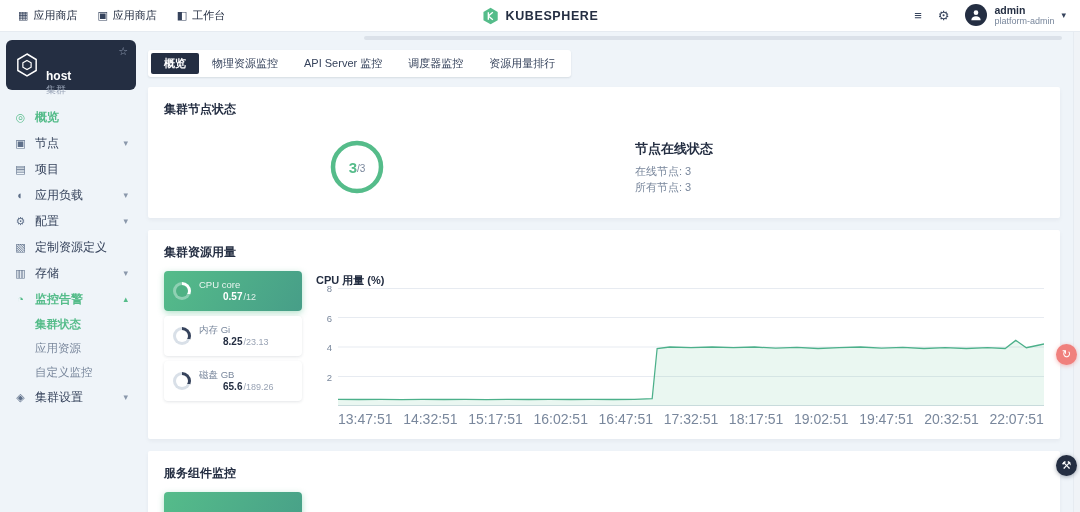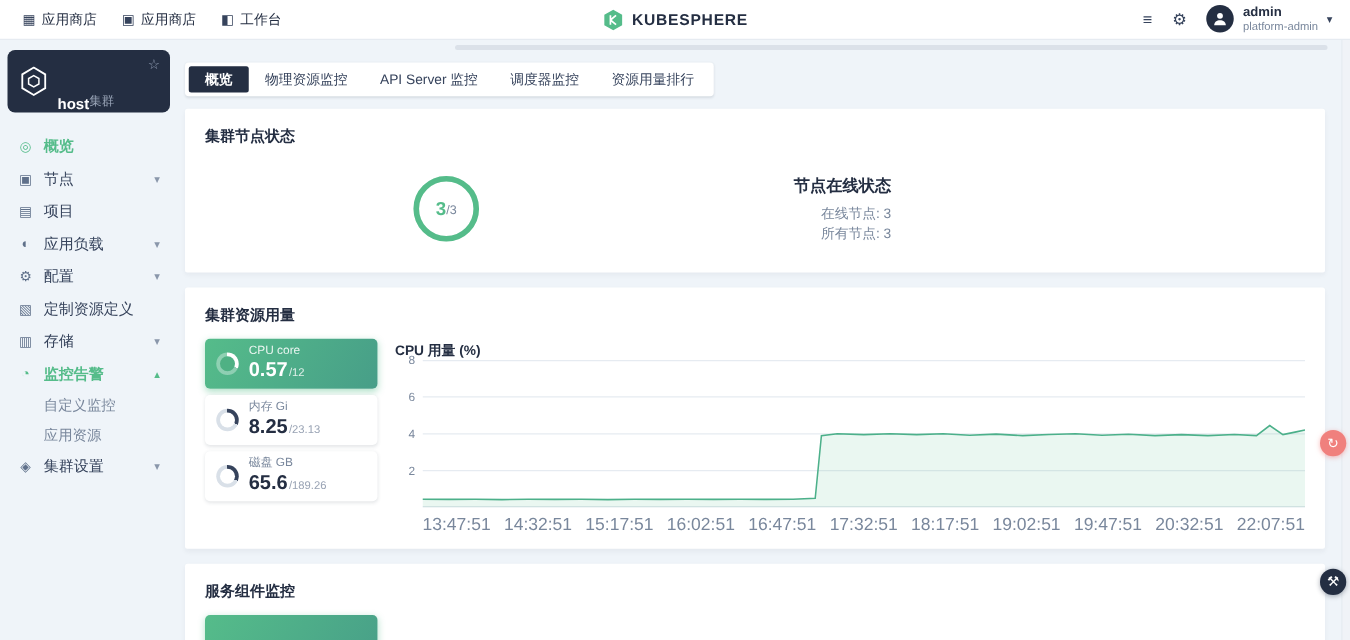--- a/index.html
+++ b/index.html
@@ -26,21 +26,21 @@
     display:flex;align-items:center;justify-content:center;overflow:hidden;}
   .user-text{display:flex;flex-direction:column;line-height:1.2;}
   .user-name{font-weight:bold;font-size:10.5px;}
   .user-role{font-size:9px;color:#79879c;font-style:normal;}
   .caret{font-size:9px;color:#36435c;}
 
   
   .sidebar{position:absolute;top:32px;left:0;width:142px;bottom:0;padding:8px 6px;z-index:20;}
   .cluster-card{position:relative;background:#242e42;border-radius:6px;height:50px;
     padding:9px 10px;display:flex;gap:8px;align-items:center;color:#fff;}
-  .cluster-meta{display:flex;line-height:1.25;margin-top:36px;}
+  .cluster-meta{display:flex;flex-direction:column;line-height:1.25;margin-top:36px;}
   .cluster-name{font-weight:bold;font-size:12px;}
   .cluster-type{font-size:10px;color:#9aa5b8;}
   .star{position:absolute;top:5px;right:8px;color:#8e9ab0;font-size:11px;cursor:pointer;}
   .menu{margin-top:14px;}
   .menu-item{display:flex;align-items:center;gap:8px;height:26px;padding:0 8px;
     font-size:12px;color:#36435c;cursor:pointer;border-radius:4px;}
   .mi-icon{width:13px;font-size:11px;color:#5f708a;text-align:center;}
   .mi-label{flex:1;white-space:nowrap;}
   .mi-chevron{font-size:9px;color:#8a97ab;}
   .menu-item.green{color:#55bc8a;font-weight:bold;}
@@ -61,38 +61,38 @@
   .card-title{font-size:12px;font-weight:bold;margin:4px 0 10px;}
 
   
   .node-body{display:flex;align-items:center;height:78px;}
   .donut-wrap{margin-left:165px;position:relative;width:56px;height:56px;flex:0 0 56px;}
   .donut-text{position:absolute;inset:0;display:flex;align-items:center;justify-content:center;}
   .donut-val{color:#55bc8a;font-weight:bold;font-size:15px;}
   .donut-total{color:#79879c;font-size:10px;margin-top:3px;}
   .node-status-block{margin-left:250px;}
   .nsb-title{font-weight:bold;font-size:13px;margin-bottom:5px;}
-  .nsb-line{font-size:11px;color:#79879c;line-height:16px;text-align:right;}
+  .nsb-line{font-size:11px;color:#79879c;line-height:16px;}
 
   
   .res-body{display:flex;gap:14px;}
   .metric-col{width:138px;flex:0 0 138px;display:flex;flex-direction:column;gap:5px;}
   .tile{height:40px;border-radius:4px;display:flex;align-items:center;gap:8px;padding:0 9px;
     background:#fff;box-shadow:0 1px 3px rgba(36,46,66,.12);cursor:pointer;}
   .tile.active{background:linear-gradient(120deg,#55bc8a,#479e88);
     box-shadow:0 2px 6px rgba(85,188,138,.45);}
   .ring{flex:0 0 18px;width:18px;height:18px;border-radius:50%;position:relative;
     background:conic-gradient(#36435c 0 115deg,#d9e0e8 115deg 360deg);}
   .ring::after{content:"";position:absolute;inset:3px;border-radius:50%;background:#fff;}
   .tile.active .ring{background:conic-gradient(#ffffff 0 115deg,rgba(255,255,255,.35) 115deg 360deg);}
   .tile.active .ring::after{background:#4fb184;}
   .tile-text{display:flex;flex-direction:column;line-height:1.25;}
   .t-name{font-size:9.5px;color:#79879c;}
   .t-valrow{display:flex;align-items:baseline;gap:1px;}
-  .t-val{font-size:16px;font-weight:bold;color:#242e42;}
+  .t-val{font-size:10px;font-weight:bold;color:#242e42;margin-left:24px;}
   .t-total{font-size:9px;color:#99a3b4;}
   .tile.active .t-name{color:rgba(255,255,255,.88);}
   .tile.active .t-val{color:#fff;}
   .tile.active .t-total{color:rgba(255,255,255,.82);}
 
   .chart-col{flex:1;min-width:0;padding-top:2px;}
   .chart-title{font-size:11px;font-weight:bold;}
   .plot-row{display:flex;}
   #cpu-ylabels{position:relative;width:22px;flex:0 0 22px;}
   #cpu-ylabels span{position:absolute;right:6px;font-size:9.5px;color:#79879c;}
@@ -213,25 +213,28 @@
       <span class="mi-icon">▥</span>
       <span class="mi-label">存储</span>
       <span class="mi-chevron">▾</span>
     </div>
     <div class="menu-item green">
       <span class="mi-icon">◔</span>
       <span class="mi-label">监控告警</span>
       <span class="mi-chevron">▴</span>
     </div>
     <div class="submenu">
+      <div class="sub-item green">
+        <span>集群状态</span>
+      </div>
+      <div class="sub-item">
+        <span>应用资源</span>
+      </div>
       <div class="sub-item">
         <span>自定义监控</span>
-      </div>
-      <div class="sub-item">
-        <span>应用资源</span>
       </div>
     </div>
     <div class="menu-item">
       <span class="mi-icon">◈</span>
       <span class="mi-label">集群设置</span>
       <span class="mi-chevron">▾</span>
     </div>
   </nav>
 </aside>
 

